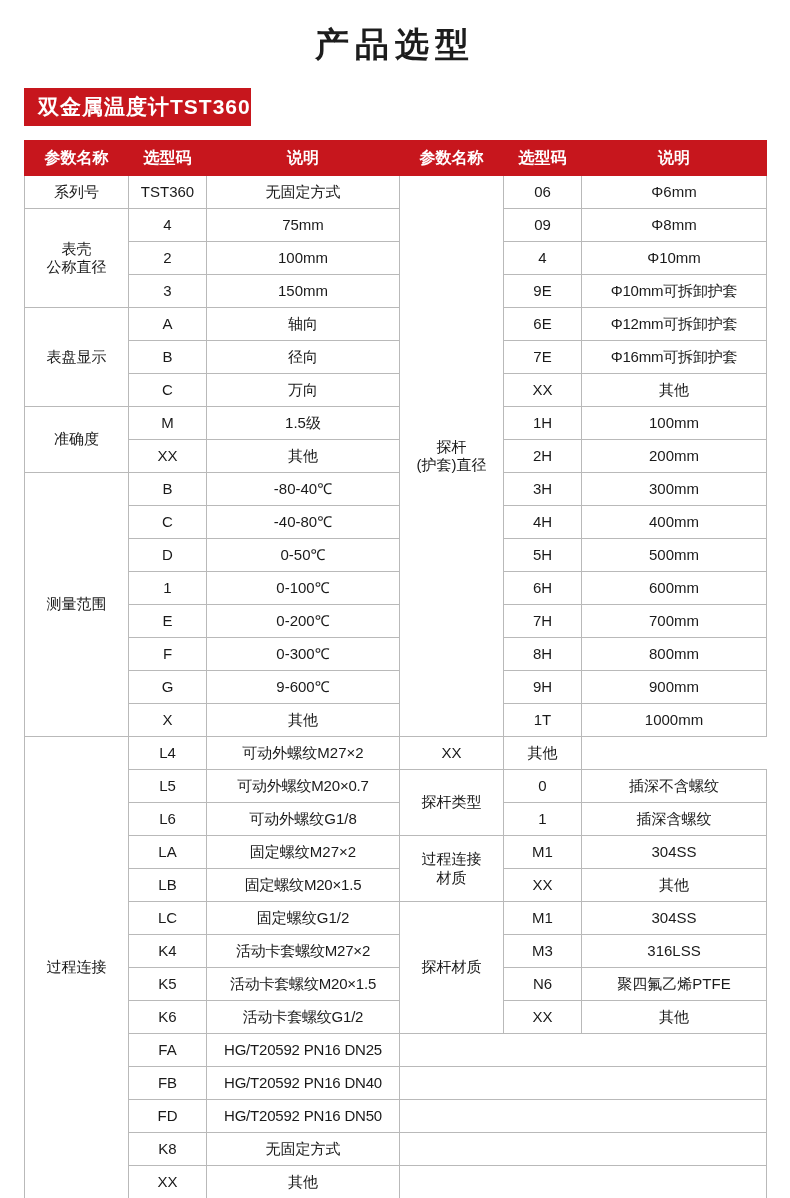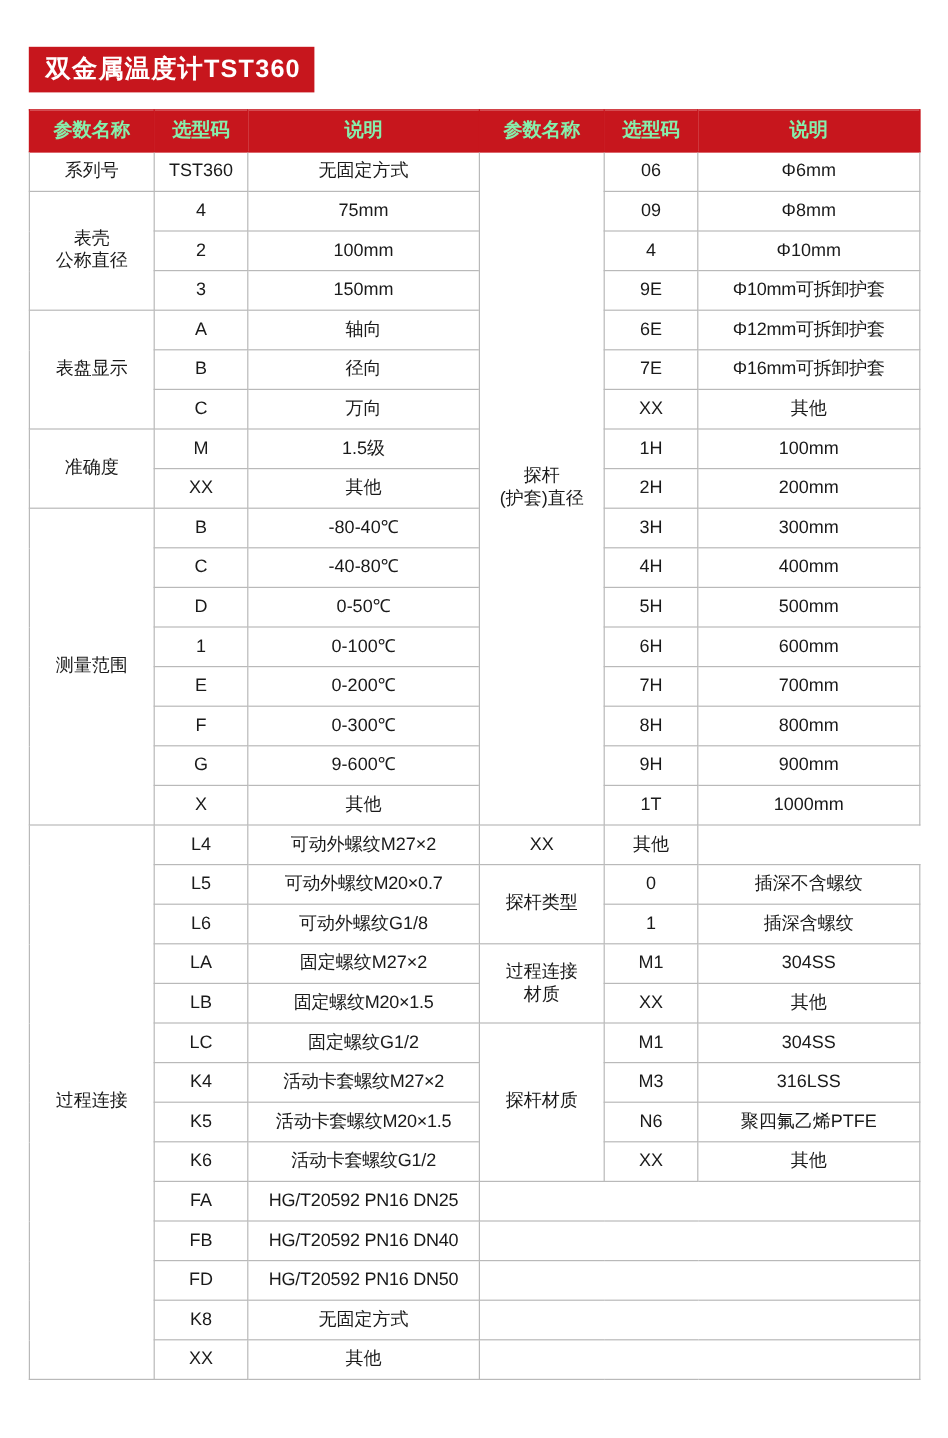--- a/index.html
+++ b/index.html
@@ -31,22 +31,22 @@
     padding: 0;
     line-height: 1.3;
   }
   .model-banner {
     display: inline-block;
     background: #c7161d;
     color: #ffffff;
     font-size: 21px;
     font-weight: 700;
     letter-spacing: 1px;
-    padding: 7px 11px 8px 14px;
-    margin-top: 39px;
+    padding: 7px 0 8px 14px;
+    margin-top: 22px;
     margin-bottom: 14px;
     line-height: 1.1;
   }
   table.spec {
     border-collapse: collapse;
     width: 742px;
     table-layout: fixed;
     margin: 0;
   }
   table.spec td, table.spec th {
@@ -56,21 +56,21 @@
     vertical-align: middle;
     padding: 0 2px;
     height: 32px;
     line-height: 1.25;
     font-weight: 400;
     color: #1a1a1a;
     word-break: break-all;
   }
   table.spec thead th {
     background: #c7161d;
-    color: #86efac;
+    color: #ffffff;
     font-weight: 700;
     border: 1px solid #c7161d;
     height: 34px;
     font-size: 16px;
     text-align: center;
   }
   .col-a { width: 104px; }
   .col-b { width: 78px; }
   .col-c { width: 193px; }
   .col-d { width: 104px; }
@@ -89,20 +89,21 @@
     font-size: 13.5px;
     letter-spacing: -0.2px;
   }
   .two-line { line-height: 1.2; }
 </style>
 </head>
 <body>
 
 <div class="page">
 
+  <h1 class="page-title">产品选型</h1>
 
   <div class="model-banner">双金属温度计TST360</div>
 
   <table class="spec">
     <colgroup>
       <col class="col-a">
         <col class="col-b">
         <col class="col-c">
       <col class="col-d">
         <col class="col-e">

